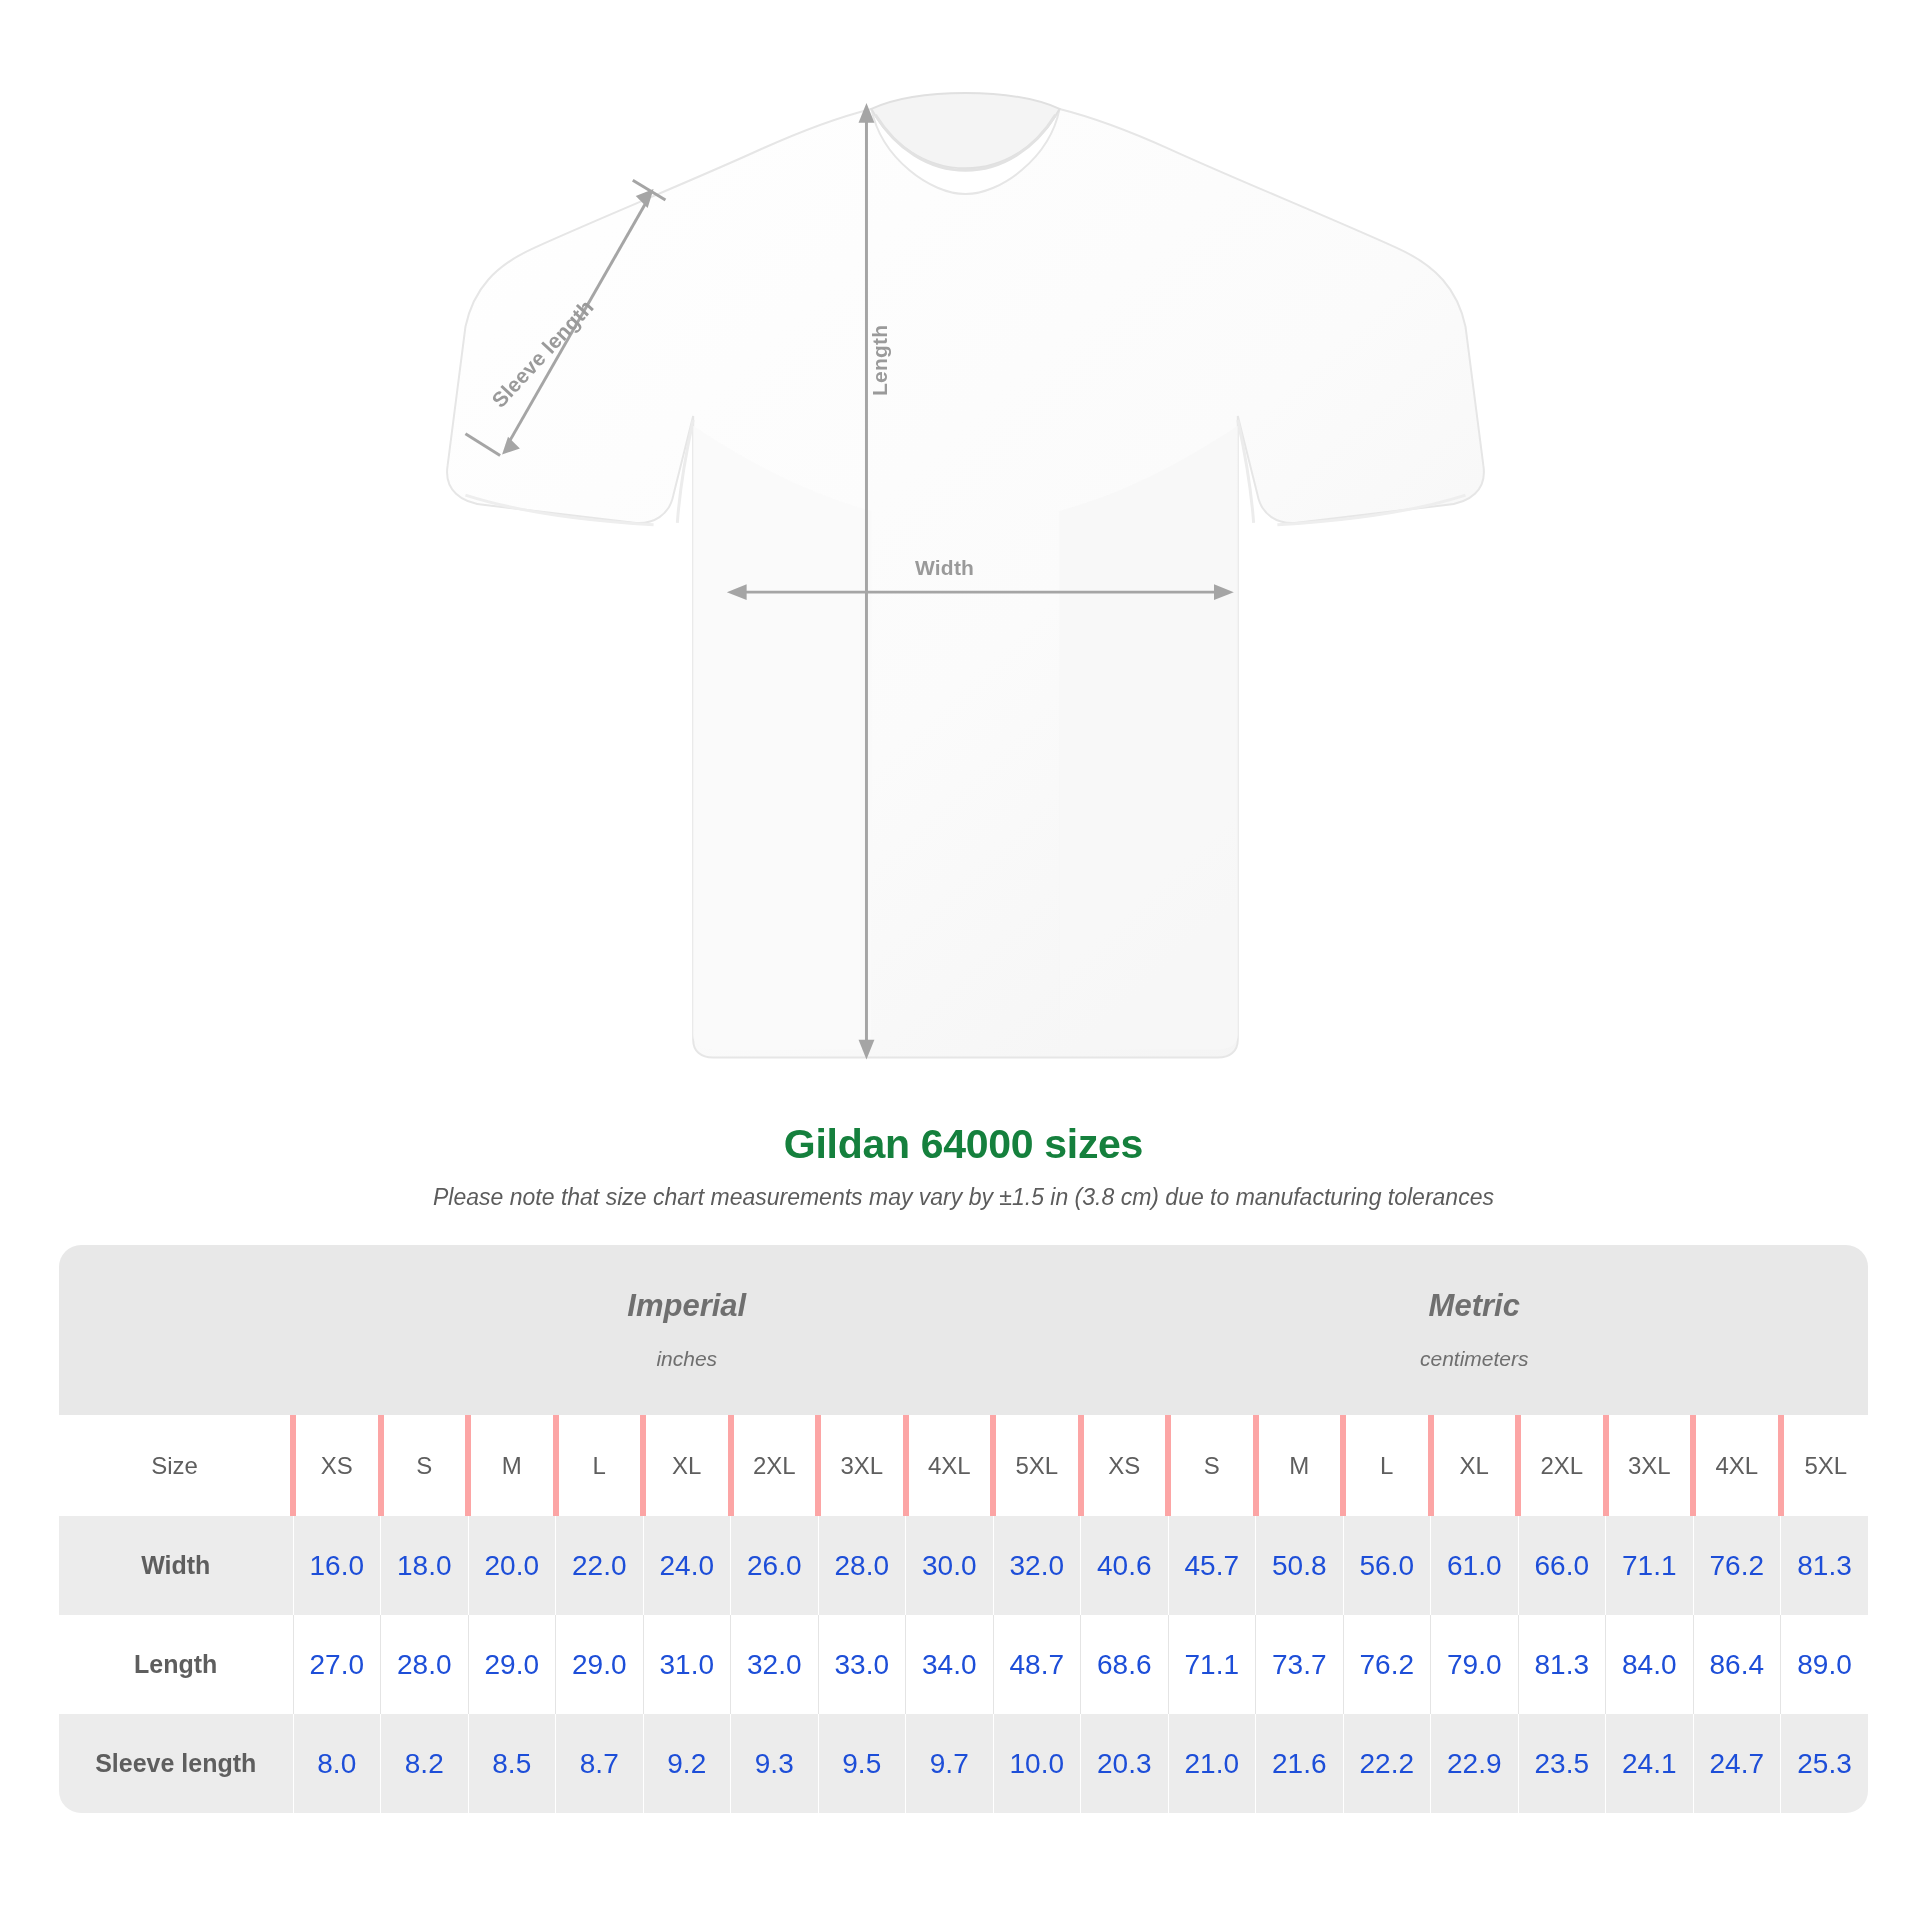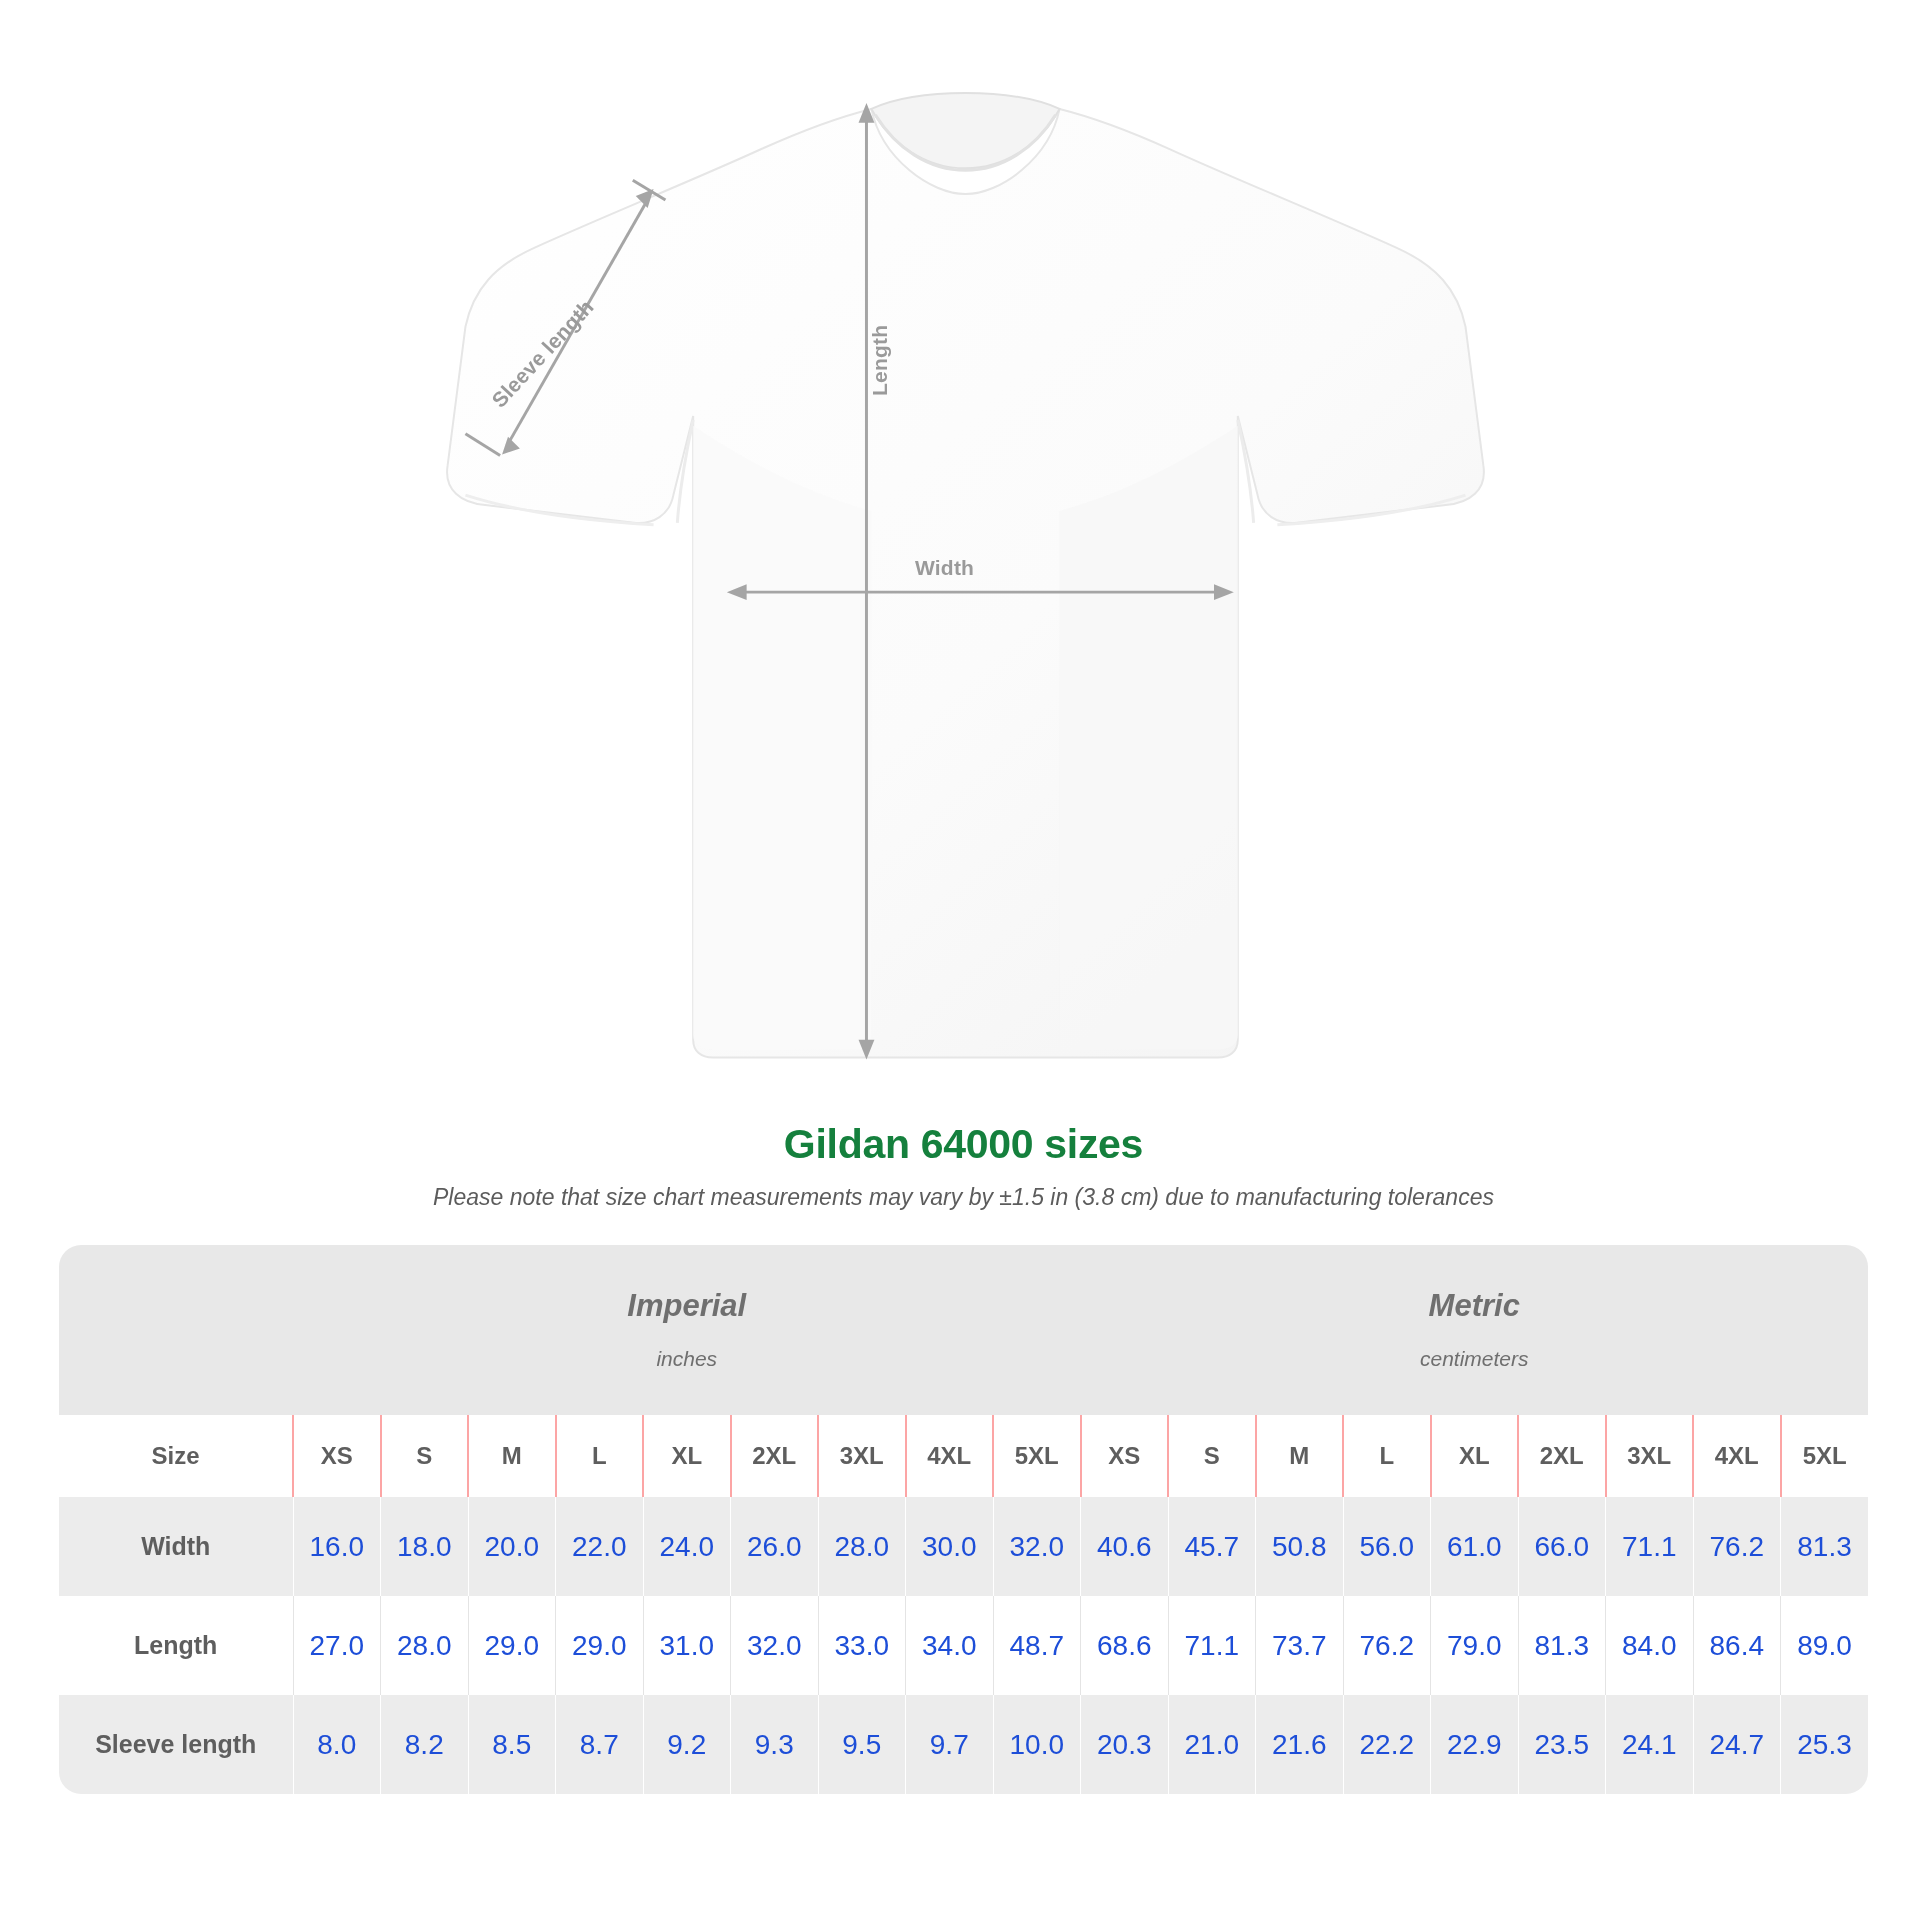--- a/index.html
+++ b/index.html
@@ -108,23 +108,23 @@
     font-style: italic;
     color: #6f6f6f;
     margin-top: 24px;
   }
   .unit-head.blank {
     background: #e8e8e8;
   }
 
   tr.header-row td {
     background: #ffffff;
-    height: 82px;
+    height: 101px;
     font-size: 24px;
-    font-weight: bold;
+    font-weight: normal;
     color: #5e5e5e;
   }
   tr.header-row td.rowlabel {
     background: #ffffff;
   }
   tr.band td {
     height: 99px;
     font-size: 28px;
     color: #1d4ed8;
   }
@@ -144,21 +144,21 @@
   tr.band td.val {
     border-left: 1px solid #ffffff;
   }
   tr.band.plain td.val {
     border-left: 1px solid #e4e4e4;
   }
   tr.band.shaded td.val {
     border-left: 1px solid #ffffff;
   }
   tr.header-row td.val {
-    border-left: 2px solid #fca5a5;
+    border-left: 6px solid #fca5a5;
   }
   td.rowlabel {
     width: 234px;
   }
 </style>
 </head>
 <body>
 
 <div class="page">
 

